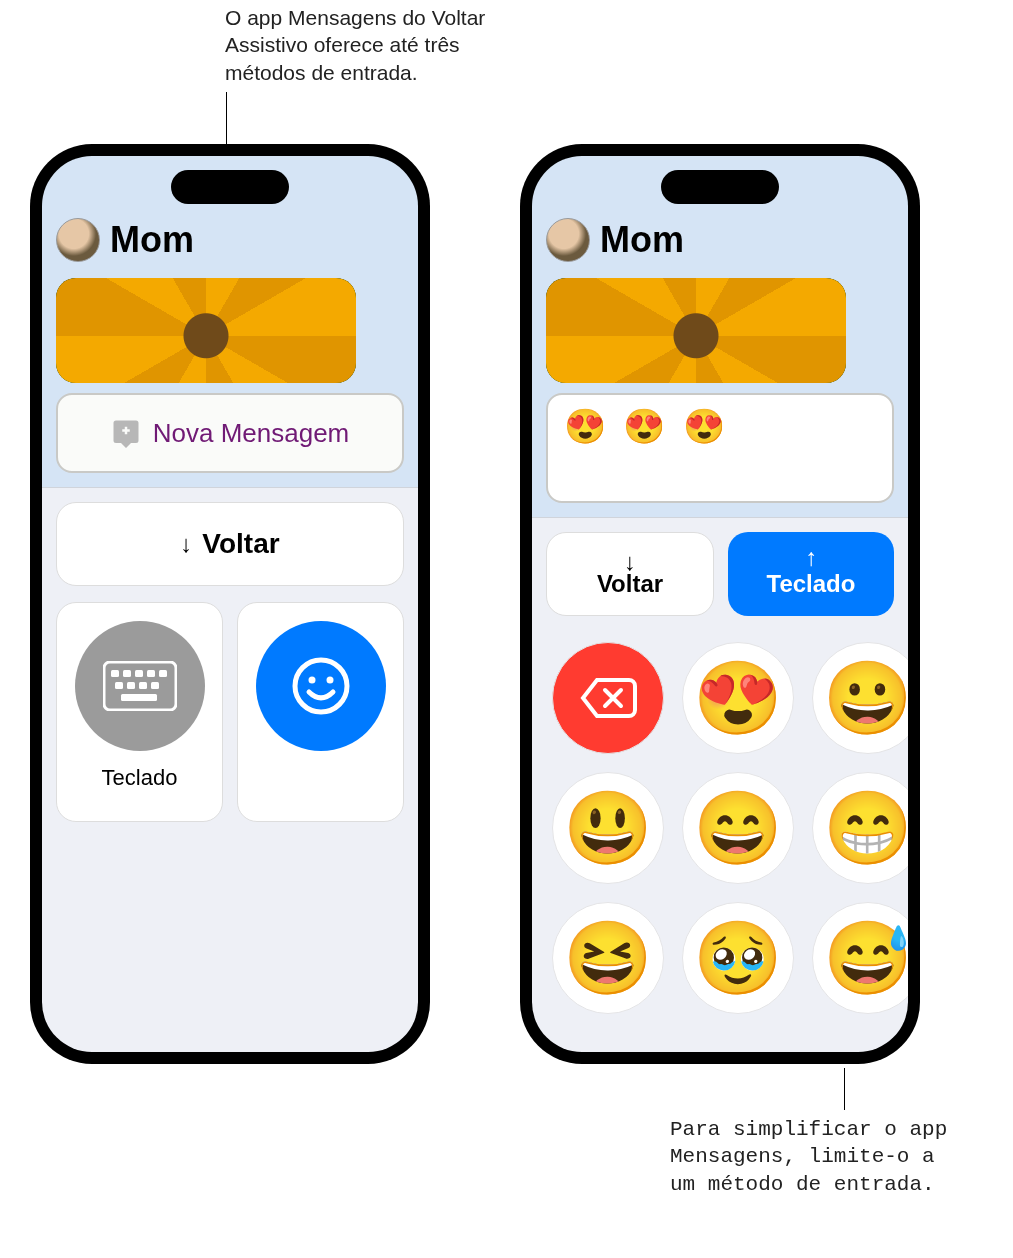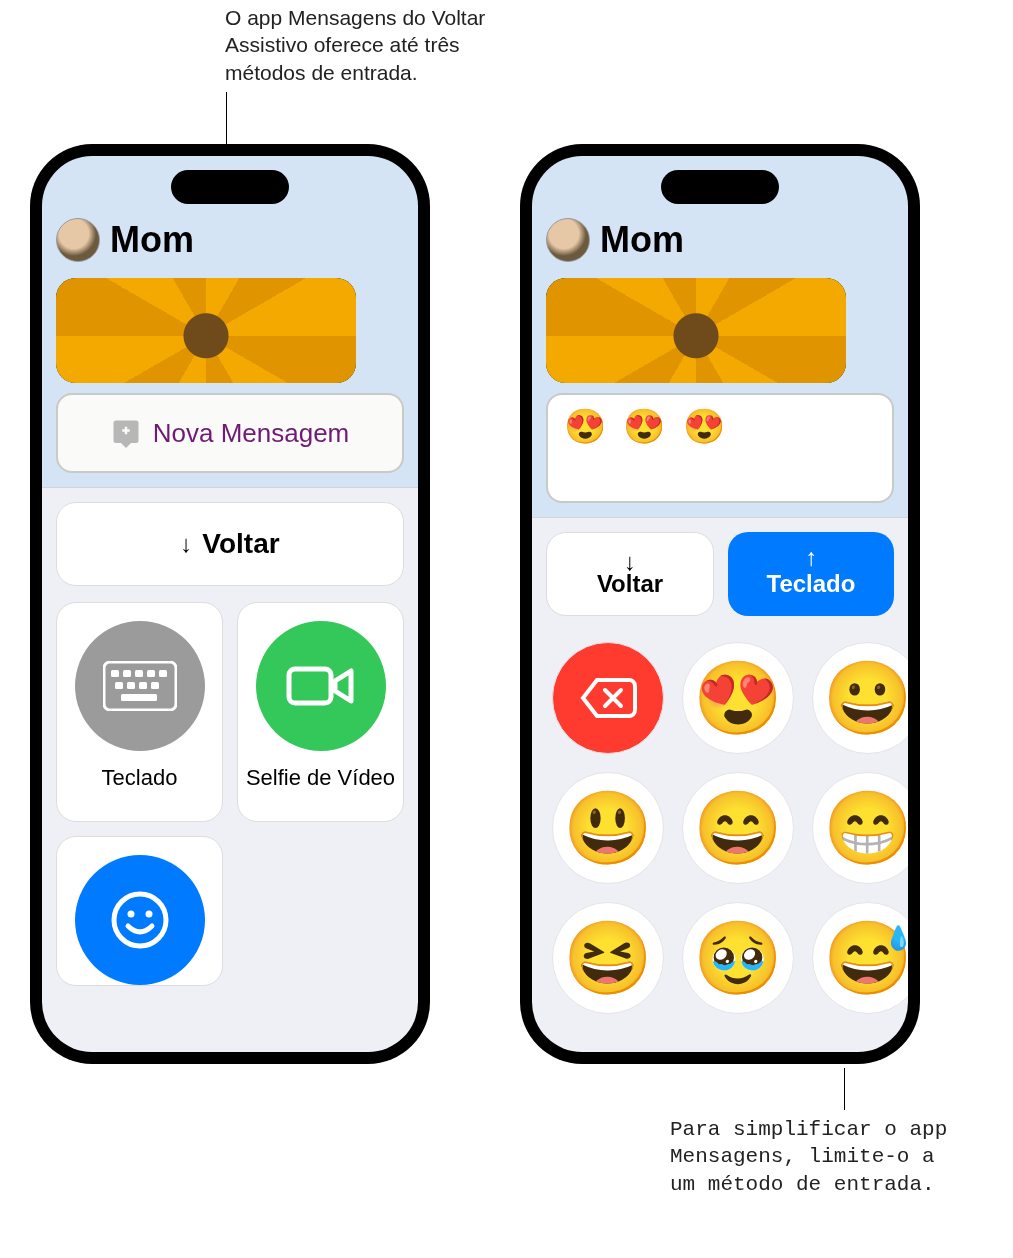--- a/index.html
+++ b/index.html
@@ -250,29 +250,20 @@
                 <rect x="12" y="21" width="8" height="7" rx="1.5"></rect>
                   <rect x="24" y="21" width="8" height="7" rx="1.5"></rect>
                   <rect x="36" y="21" width="8" height="7" rx="1.5"></rect>
                   <rect x="48" y="21" width="8" height="7" rx="1.5"></rect>
                 <rect x="18" y="33" width="36" height="7" rx="1.5"></rect>
               </g>
             </svg>
           </div>
           <div class="tile-label">Teclado</div>
         </div>
-        <div class="tile">
-          <div class="tile-circ circ-green">
-            <svg width="72" height="50" viewBox="0 0 72 50" fill="none">
-              <rect x="4" y="8" width="42" height="34" rx="6" stroke="#fff" stroke-width="5"></rect>
-              <path d="M50 20 L66 10 V40 L50 30 Z" stroke="#fff" stroke-width="5" fill="none" stroke-linejoin="round"></path>
-            </svg>
-          </div>
-          <div class="tile-label">Selfie de Vídeo</div>
-        </div>
         <div class="tile" style="min-height:140px; padding-bottom:0; overflow:hidden;">
           <div class="tile-circ circ-blue">
             <svg width="72" height="72" viewBox="0 0 72 72" fill="none">
               <circle cx="36" cy="36" r="26" stroke="#fff" stroke-width="5"></circle>
               <circle cx="27" cy="30" r="3.5" fill="#fff"></circle>
                 <circle cx="45" cy="30" r="3.5" fill="#fff"></circle>
               <path d="M24 42 q12 12 24 0" stroke="#fff" stroke-width="5" fill="none" stroke-linecap="round"></path>
             </svg>
           </div>
         </div>

